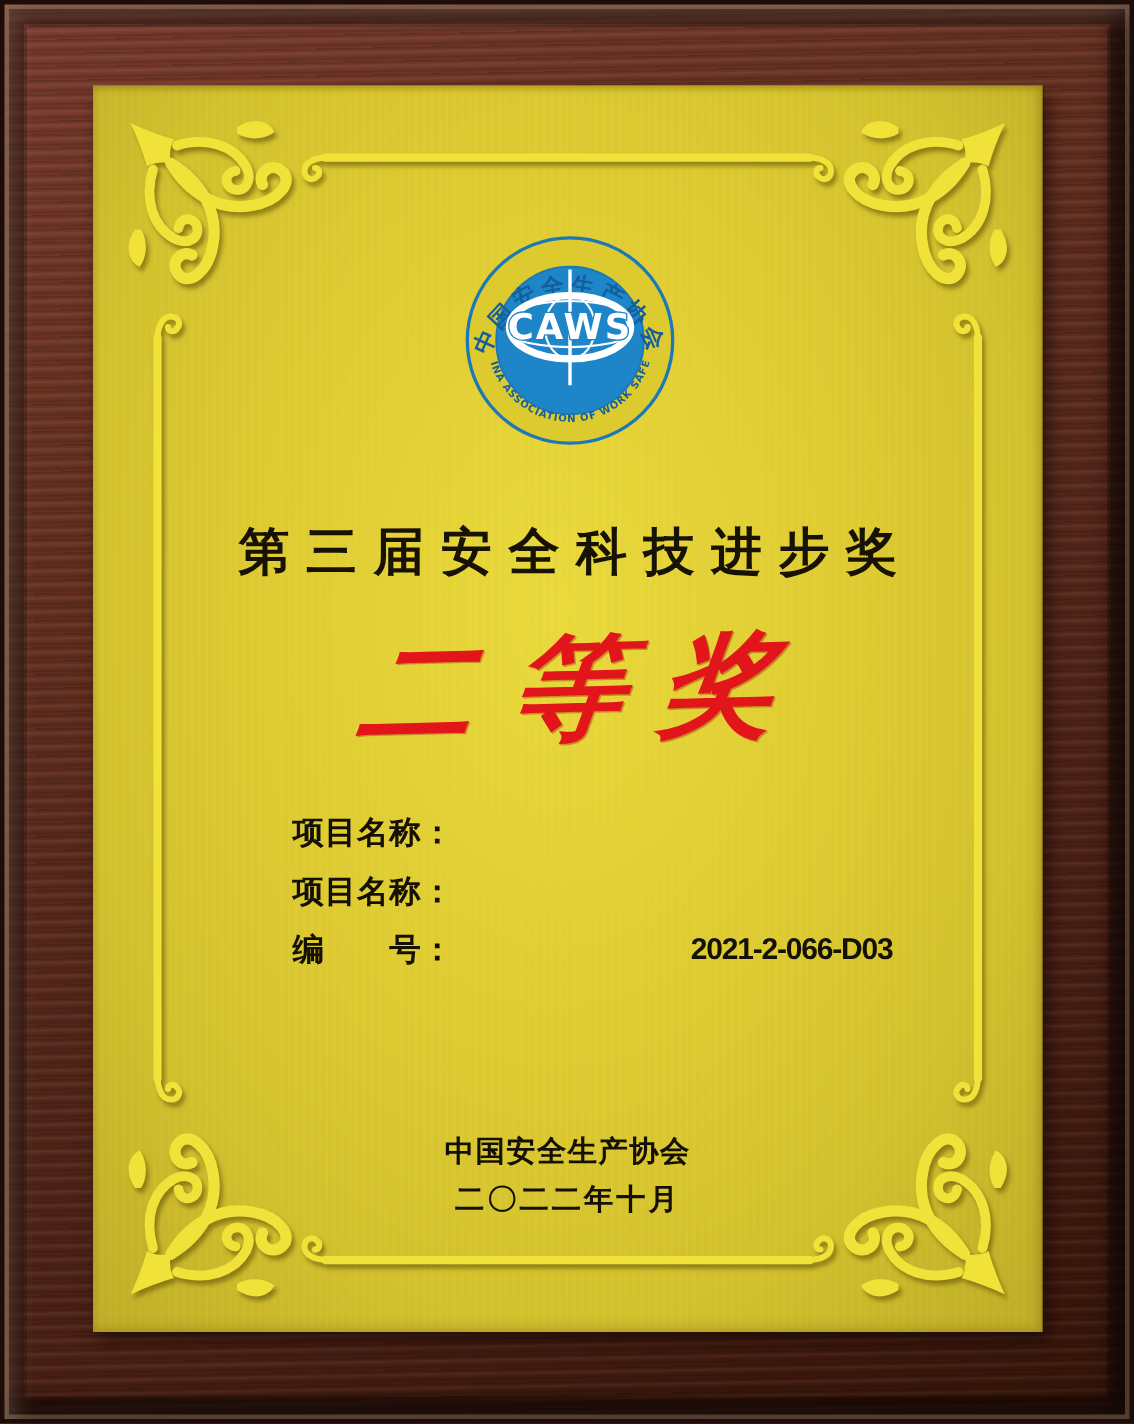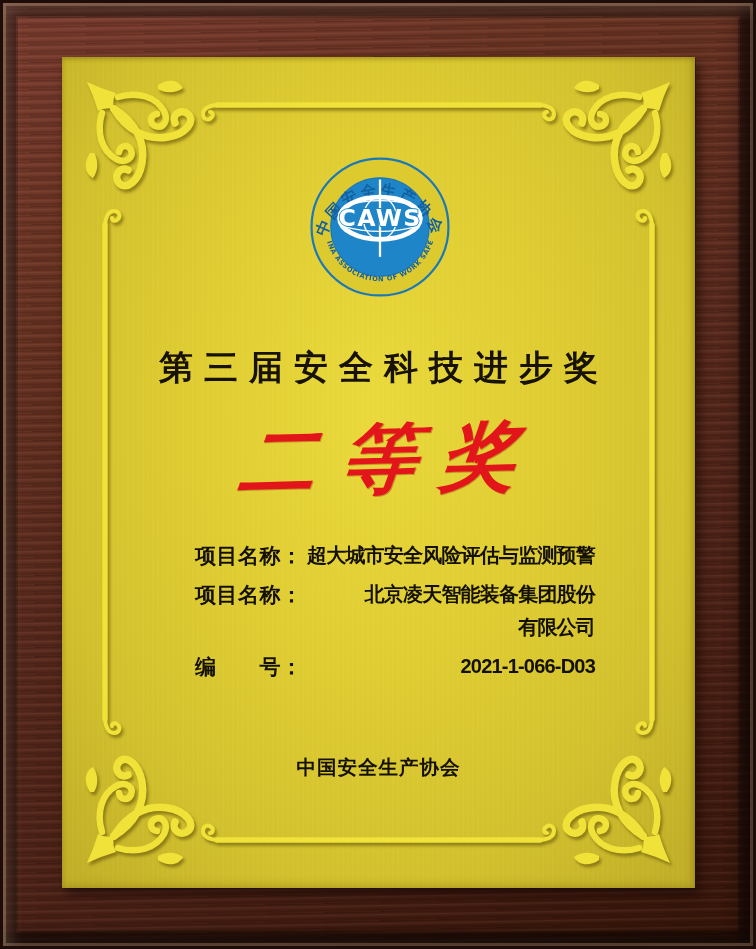--- a/index.html
+++ b/index.html
@@ -152,34 +152,30 @@
         <text x="0" y="-1" text-anchor="middle" font-size="27" font-weight="bold" fill="#ffffff" stroke="#1e86c8" stroke-width="2" paint-order="stroke" letter-spacing="1.5" font-family="'DejaVu Sans',sans-serif">CAWS</text>
       </svg>
 
       <div class="title">第三届安全科技进步奖</div>
       <div class="award-level">二等奖</div>
 
       <div class="fields">
         <div class="field-row">
           <div class="field-label">项目名称：</div>
           <div class="field-value">
-            <div>超大城市安全风险评估与监测预警</div>
           </div>
         </div>
         <div class="field-row">
           <div class="field-label">项目名称：</div>
-          <div class="field-value">
-            <div>北京凌天智能装备集团股份</div>
-            <div>有限公司</div>
-          </div>
         </div>
         <div class="field-row">
           <div class="field-label">编　　号：</div>
           <div class="field-value">
-            <div>2021-1-066-D03</div>
+            <div>2021-2-066-D03</div>
           </div>
         </div>
       </div>
 
       <div class="issuer">中国安全生产协会</div>
+      <div class="date">二〇二二年十月</div>
     </div>
   </div>
 </div>
 
 </body></html>

